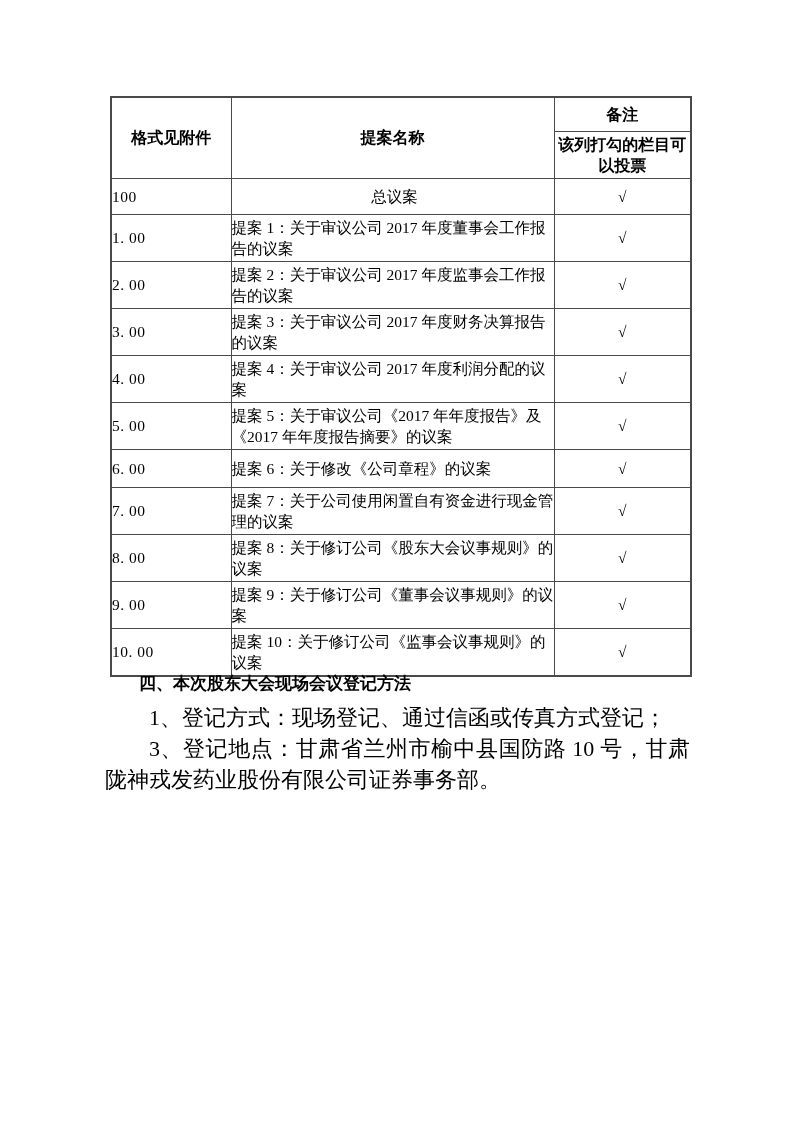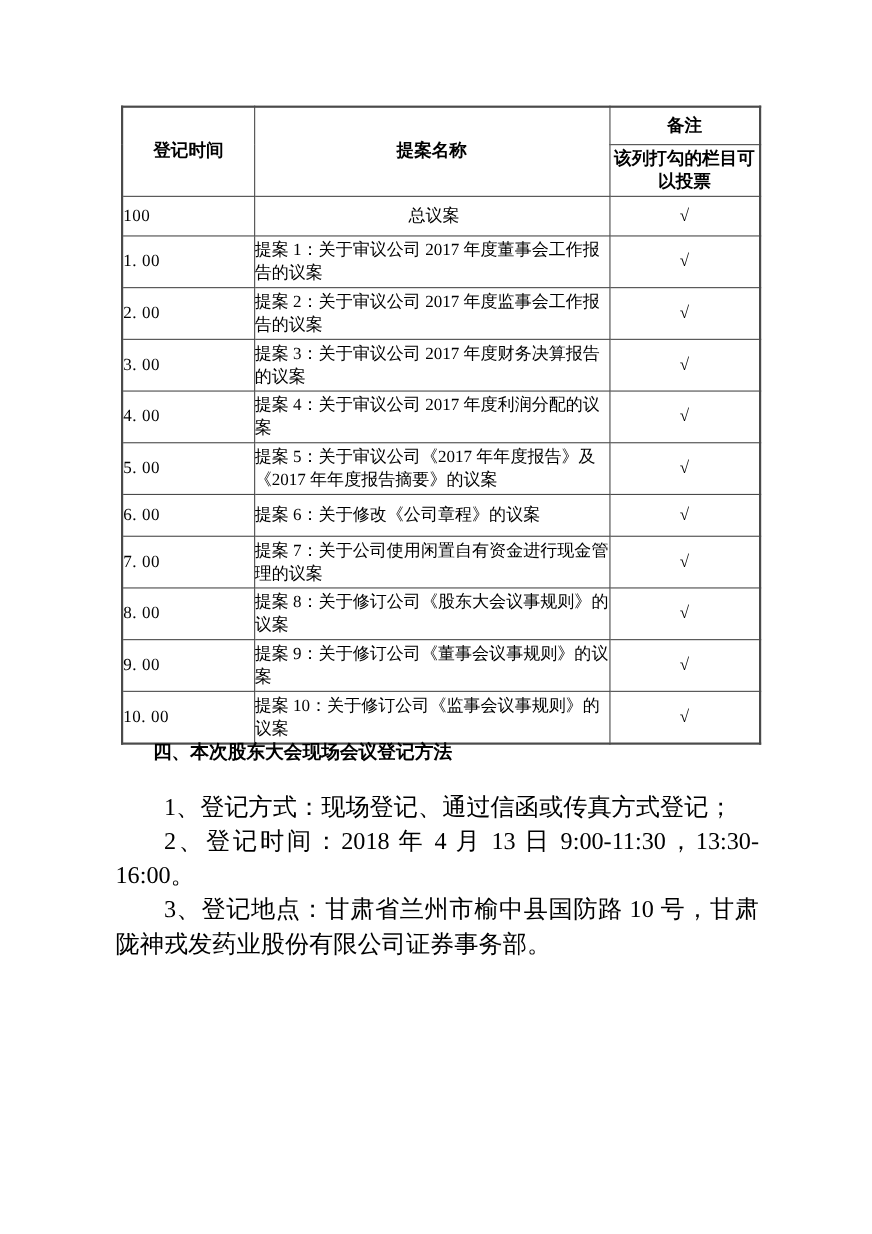--- a/index.html
+++ b/index.html
@@ -61,21 +61,21 @@
     position: absolute;
     top: 668px;
     left: 105px;
     width: 585px;
   }
   .section h3 {
     font-size: 17px;
     font-weight: bold;
     line-height: 31px;
     text-indent: 2em;
-    margin-bottom: 19px;
+    margin-bottom: 3px;
   }
   .section p {
     font-size: 22px;
     line-height: 31px;
     text-indent: 2em;
     text-align: justify;
   }
 </style>
 </head>
 <body>
@@ -83,21 +83,21 @@
 <div class="page">
 
   <table class="proposals">
     <colgroup>
       <col class="c-code">
       <col class="c-name">
       <col class="c-remark">
     </colgroup>
     <thead>
       <tr>
-        <th rowspan="2">登记时间</th>
+        <th rowspan="2">格式见附件</th>
         <th rowspan="2">提案名称</th>
         <th class="remark-top">备注</th>
       </tr>
       <tr>
         <th class="remark-sub">该列打勾的栏目可以投票</th>
       </tr>
     </thead>
     <tbody>
         <tr class="row-one">
           <td class="code-cell">100</td>
@@ -153,17 +153,16 @@
           <td class="code-cell">10. 00</td>
           <td class="name-cell">提案 10：关于修订公司《监事会议事规则》的议案</td>
           <td class="check-cell">√</td>
         </tr>
       </tbody>
   </table>
 
   <div class="section">
     <h3>四、本次股东大会现场会议登记方法</h3>
     <p>1、登记方式：现场登记、通过信函或传真方式登记；</p>
-    <p>2、登记时间：2018 年 4 月 13 日 9:00-11:30，13:30-16:00。</p>
     <p>3、登记地点：甘肃省兰州市榆中县国防路 10 号，甘肃陇神戎发药业股份有限公司证券事务部。</p>
   </div>
 
 </div>
 
 </body></html>

